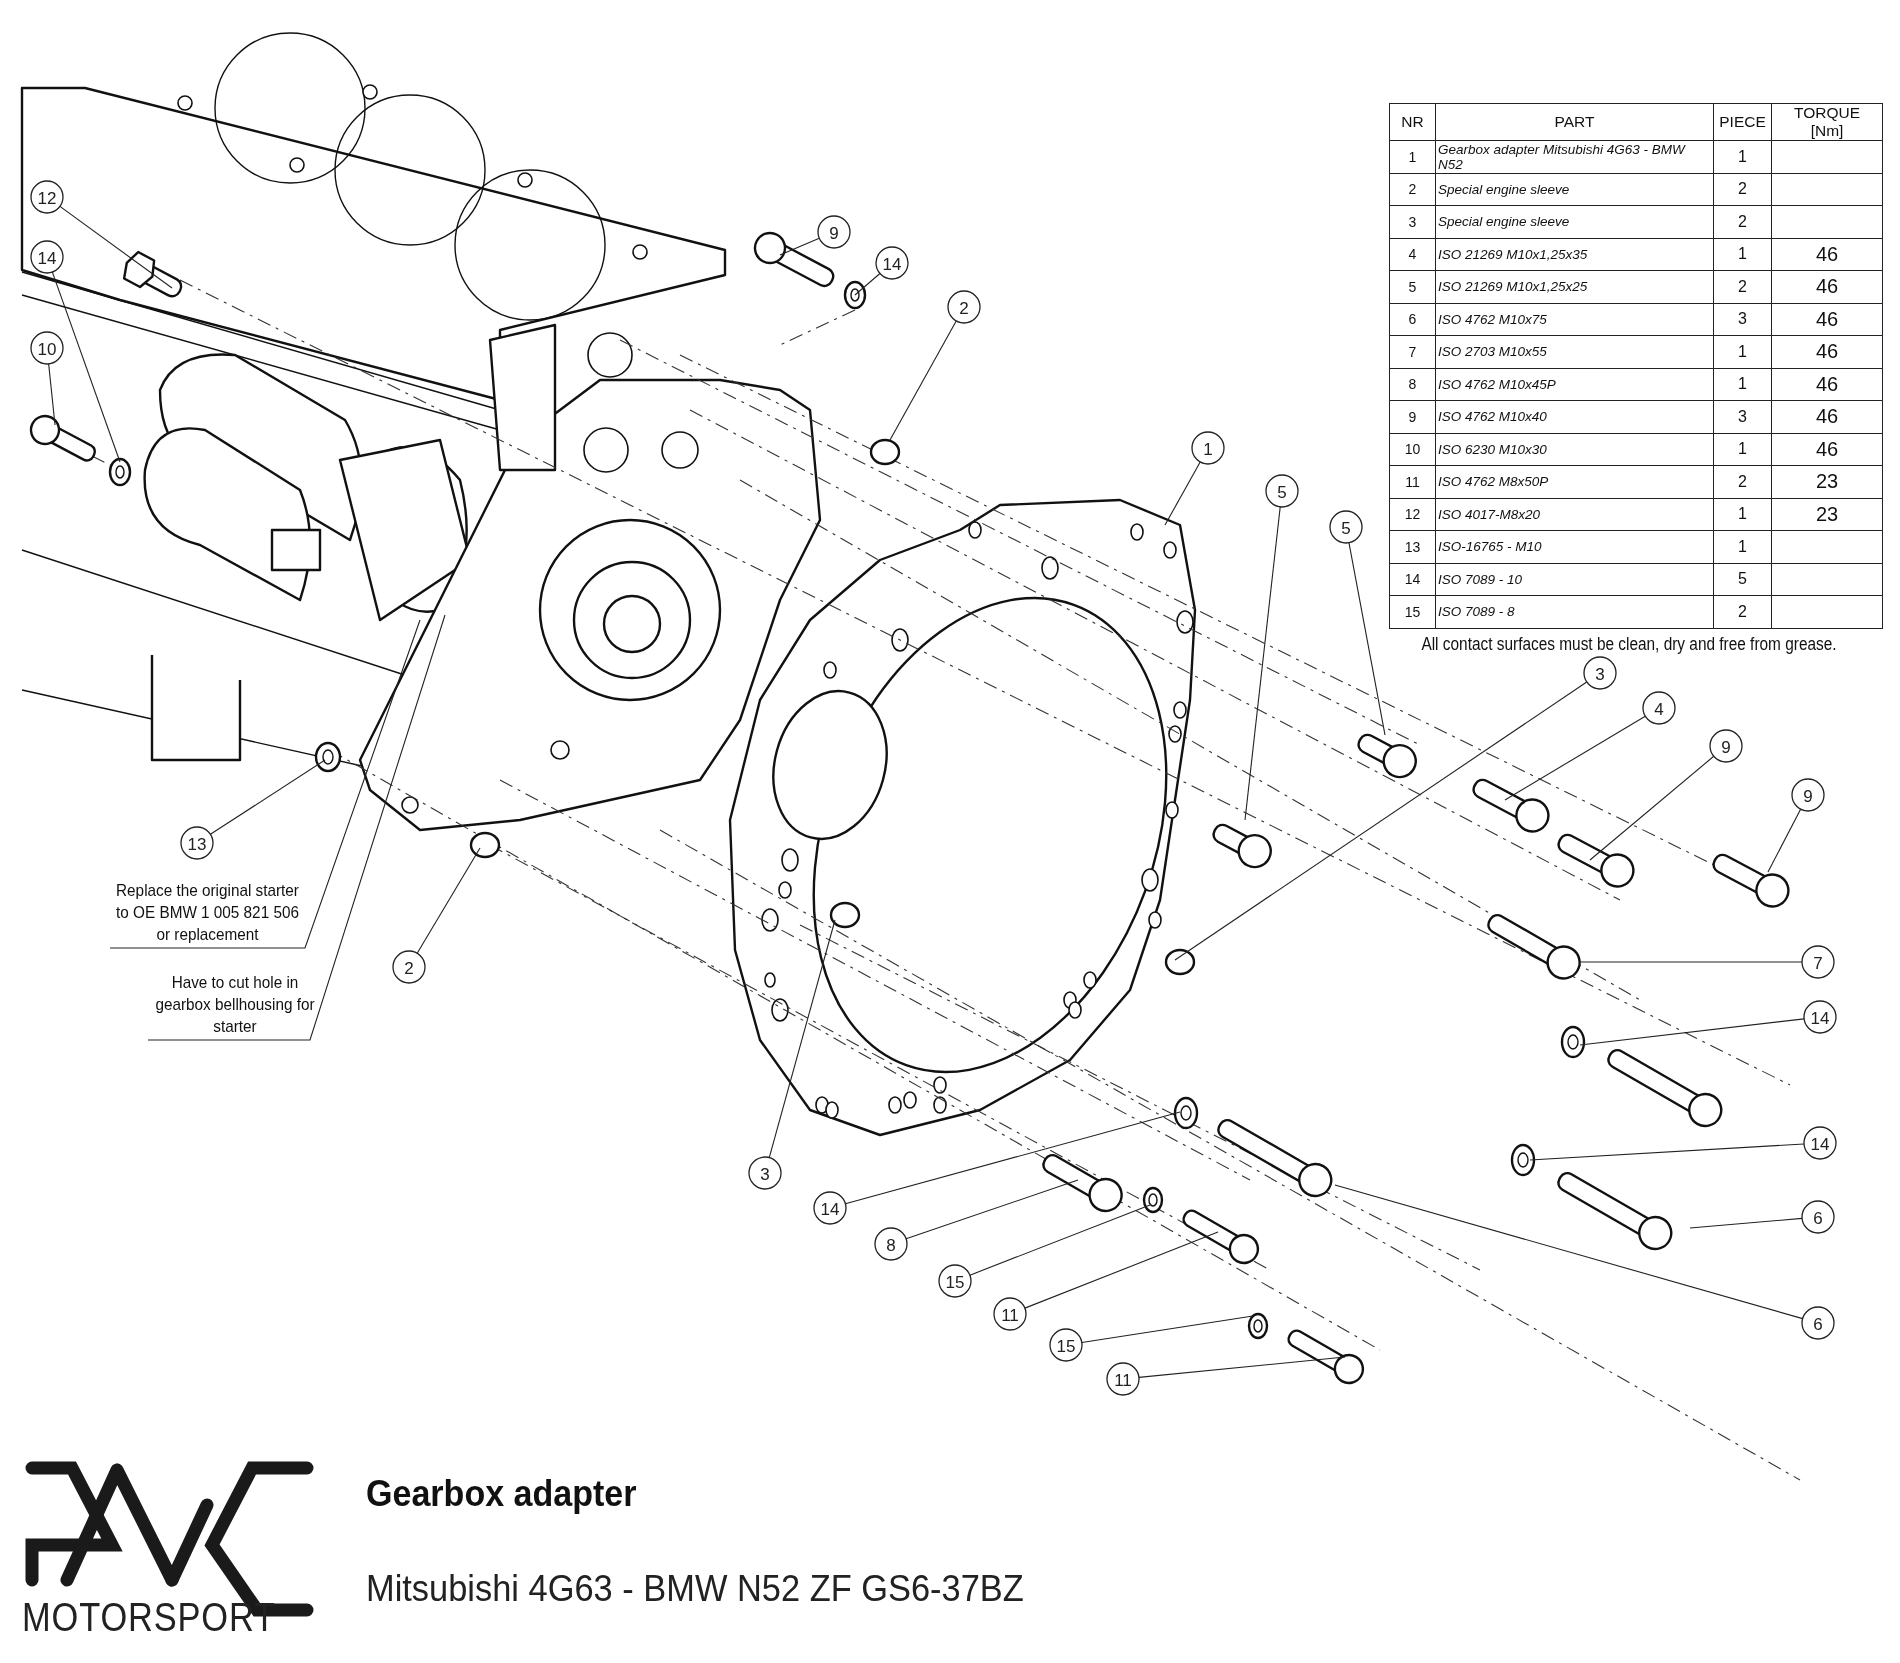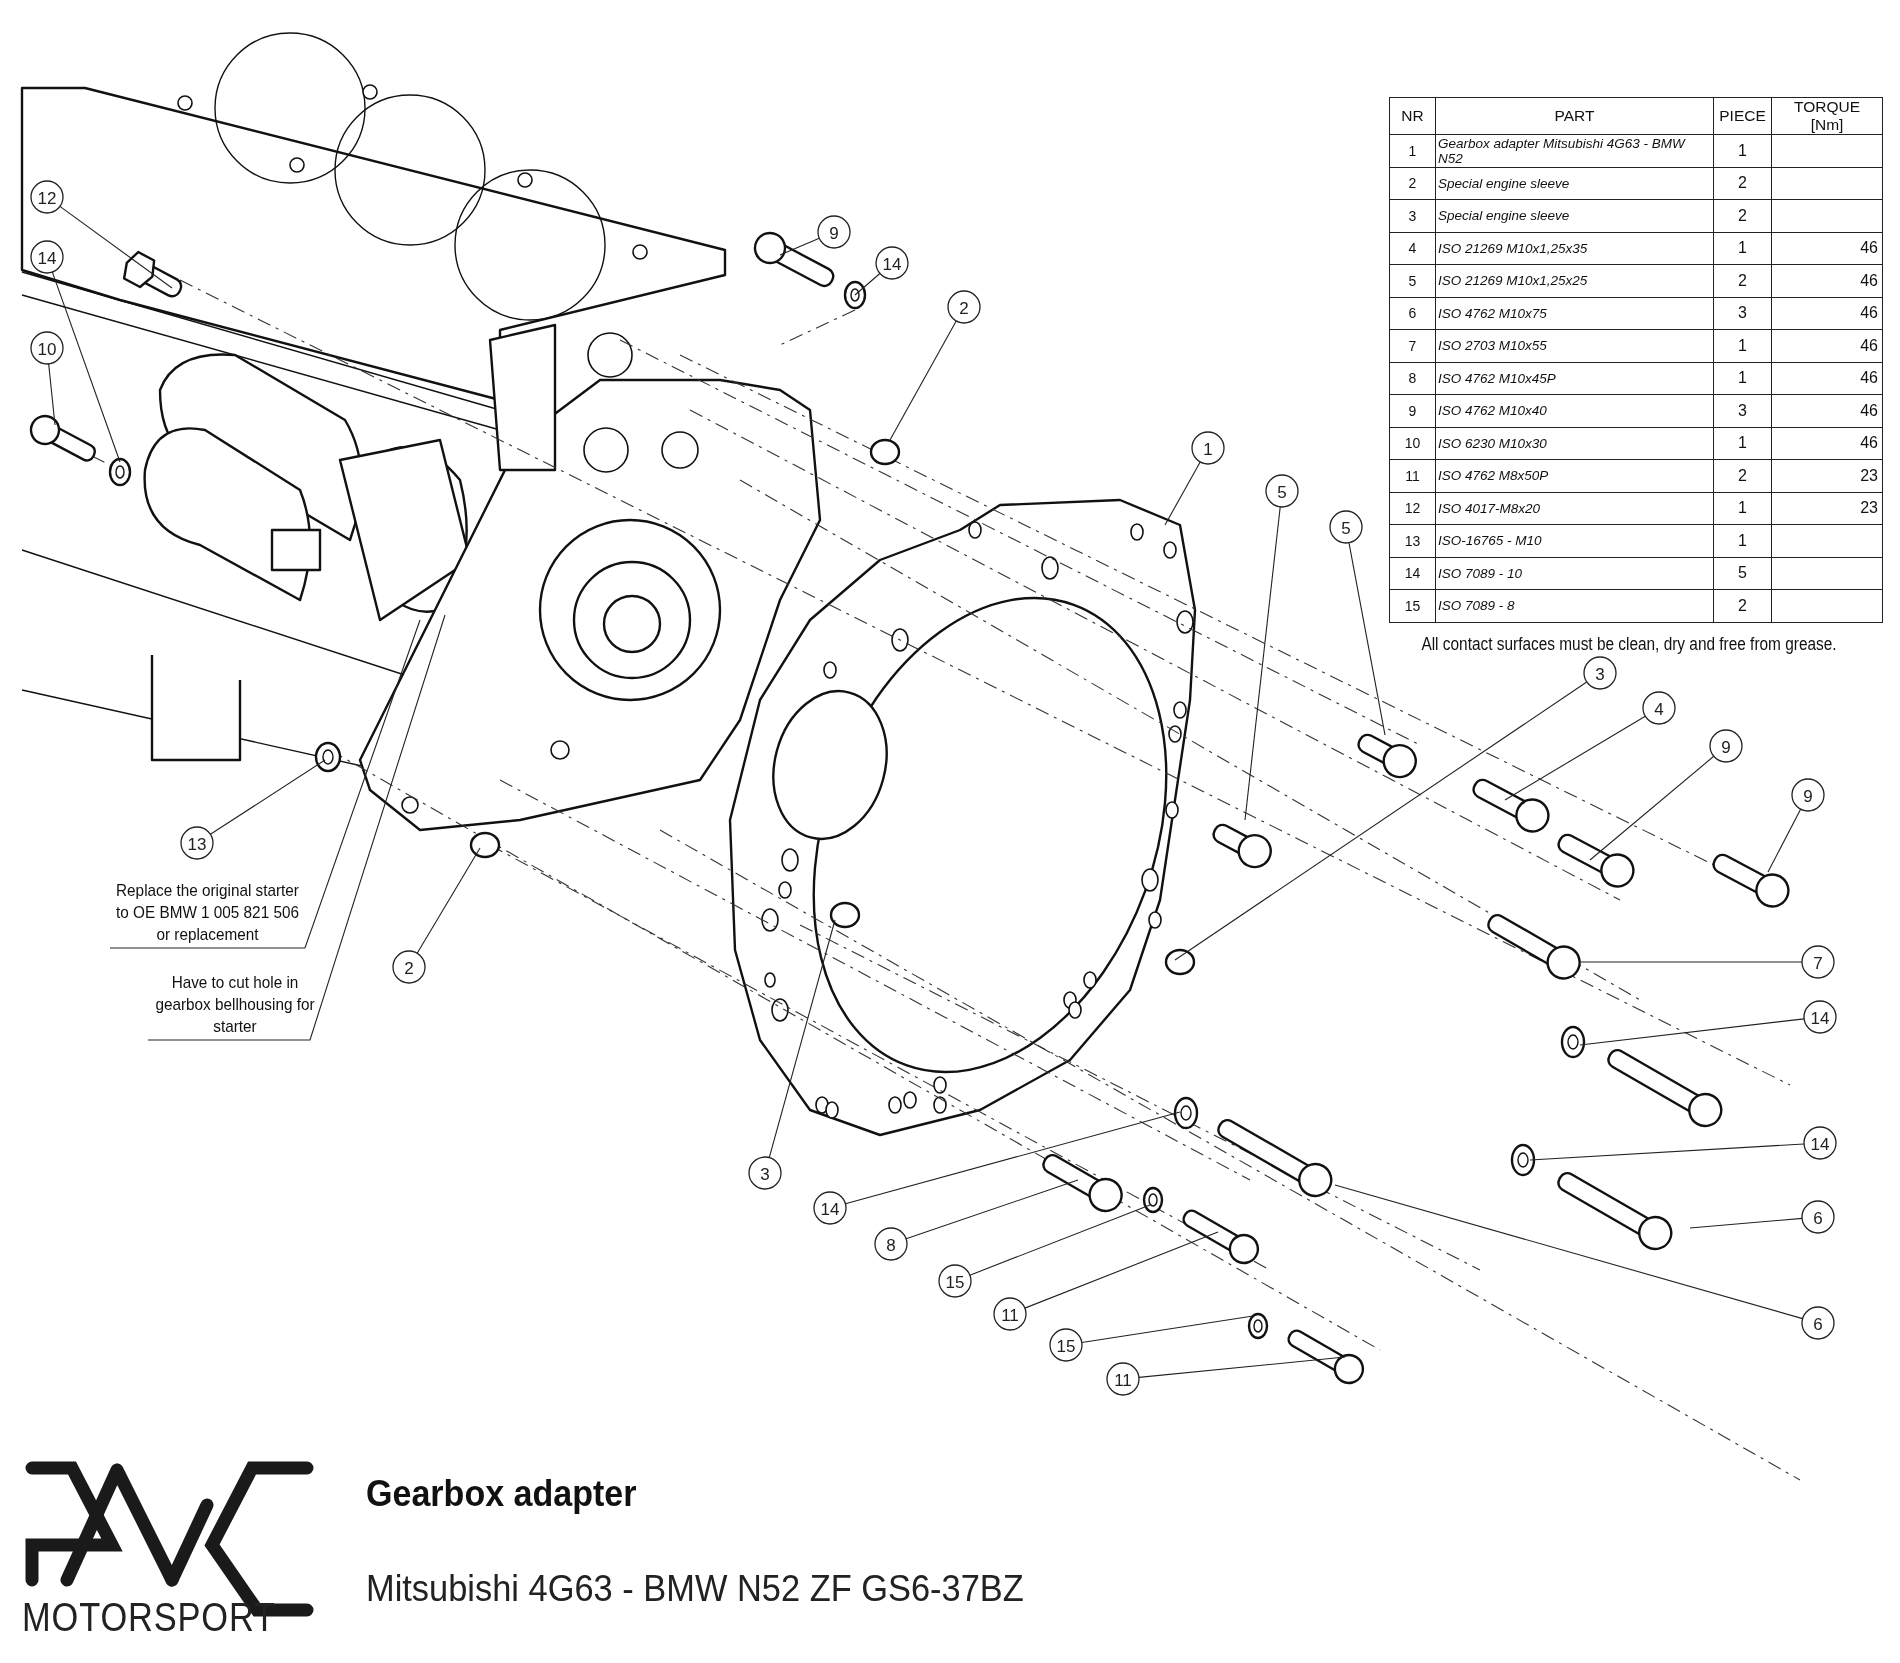--- a/index.html
+++ b/index.html
@@ -6,27 +6,27 @@
   body{width:1900px;height:1663px;position:relative;overflow:hidden;font-family:"Liberation Sans",sans-serif;color:#111;}
   #drawing{position:absolute;left:0;top:0;width:1900px;height:1663px;}
   .callout circle{fill:#fff;stroke:#222;stroke-width:1.3;}
   .callout text{font-family:"Liberation Sans",sans-serif;font-size:17px;fill:#222;text-anchor:middle;dominant-baseline:central;}
   .leader{stroke:#222;stroke-width:1.1;fill:none;}
   .dash{stroke:#333;stroke-width:1.1;stroke-dasharray:14 6 3 6;fill:none;}
   .part{stroke:#111;stroke-width:2.4;fill:#fff;stroke-linejoin:round;}
   .thin{stroke:#111;stroke-width:1.4;fill:none;}
   .hole{stroke:#111;stroke-width:1.6;fill:#fff;}
 
-  #bom{position:absolute;left:1389px;top:97px;border-collapse:collapse;font-size:14px;padding-left:32px;}
+  #bom{position:absolute;left:1389px;top:103px;border-collapse:collapse;font-size:14px;padding-left:32px;}
   #bom th,#bom td{border:1.4px solid #222;height:31.5px;padding:0 4px;}
   #bom th{font-weight:normal;font-size:15.5px;text-align:center;height:28px;}
   #bom td.nr{width:37px;text-align:center;}
   #bom td.part{width:271px;text-align:left;font-size:13.5px;padding-left:2px;font-style:italic;}
   #bom td.piece{width:49px;text-align:center;font-size:16px;}
-  #bom td.torque{width:102px;text-align:right;font-size:16px;}
+  #bom td.torque{width:102px;text-align:center;font-size:20px;}
   #bom-note{position:absolute;left:1389px;top:634px;width:480px;text-align:center;font-size:17.5px;transform:scaleX(0.88);transform-origin:center;}
 
   .note{position:absolute;text-align:center;font-size:17px;line-height:22px;transform:scaleX(0.9);}
   #note-starter{left:100px;top:880px;width:215px;}
   #note-cut{left:140px;top:972px;width:190px;}
 
   #logo{position:absolute;left:22px;top:1460px;width:300px;height:190px;}
   #logo-text{position:absolute;left:22px;top:1595px;font-size:40px;letter-spacing:1px;color:#222;transform:scaleX(0.86);transform-origin:left;font-weight:normal;}
   #title{position:absolute;left:366px;top:1473px;font-size:37px;font-weight:bold;color:#111;transform:scaleX(0.92);transform-origin:left;}
   #subtitle{position:absolute;left:366px;top:1568px;font-size:37px;color:#222;transform:scaleX(0.93);transform-origin:left;}

